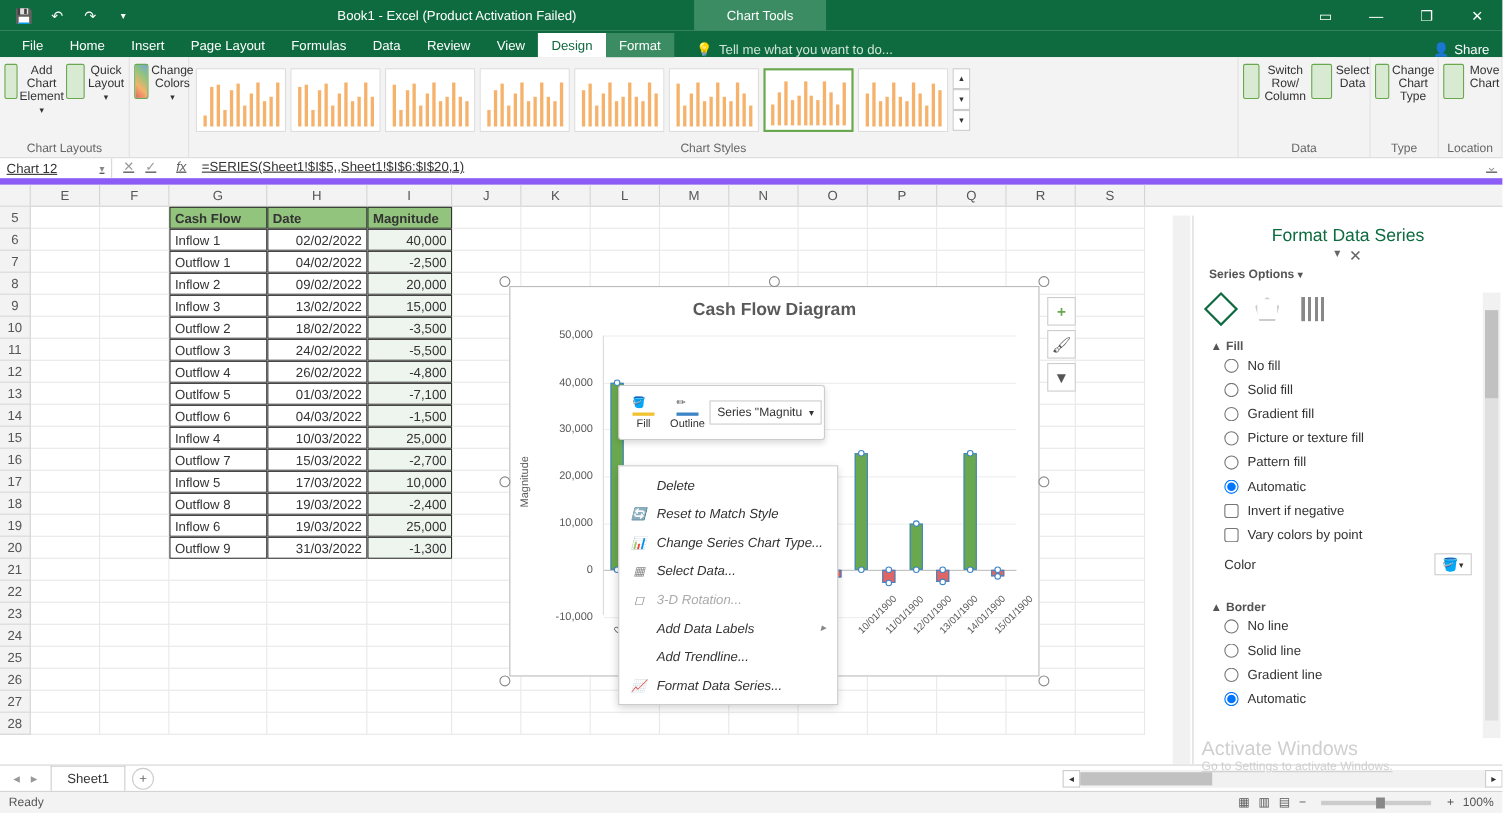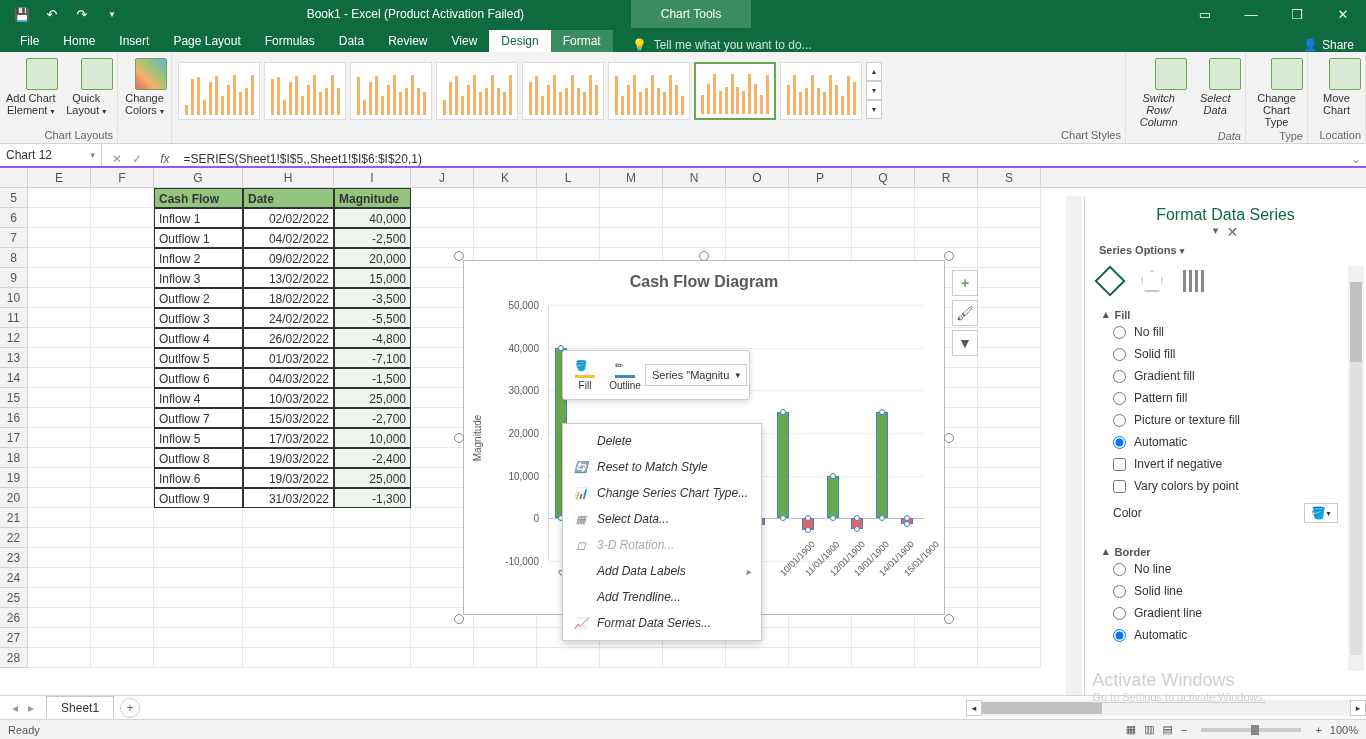--- a/index.html
+++ b/index.html
@@ -21,34 +21,34 @@
 .tabstrip .tab.ctx { background: #3b8c63; }
 .tabstrip .tab.ctx.active { background: #fff; color: #0e6a3f; }
 .tabstrip .tell-me { color: #cfe5d9; margin-left: 20px; display: flex; align-items: center; gap: 6px; font-size: 12px; }
 .tabstrip .tell-me .bulb { font-size: 12px; }
 .tabstrip .share { margin-left: auto; margin-right: 12px; display: flex; align-items: center; gap: 4px; font-size: 12px; }
 
 
 .ribbon { height: 92px; background: #f3f3f3; border-bottom: 1px solid #d4d4d4; display: flex; }
 .ribbon-group { border-right: 1px solid #e1e1e1; display: flex; flex-direction: column; height: 100%; padding: 2px 4px 0; }
 .ribbon-group .group-body { flex: 1; display: flex; align-items: flex-start; gap: 2px; }
-.ribbon-group .group-label { text-align: right; font-size: 11px; color: #666; height: 16px; line-height: 16px; }
-.rb-btn-lg { width: 54px; display: flex; flex-direction: column; align-items: flex-end; padding-top: 4px; gap: 2px; cursor: pointer; }
+.ribbon-group .group-label { text-align: center; font-size: 11px; color: #666; height: 16px; line-height: 16px; }
+.rb-btn-lg { width: 54px; display: flex; flex-direction: row; align-items: flex-start; padding-top: 4px; gap: 2px; cursor: pointer; }
 .rb-btn-lg .rb-icon { width: 32px; height: 32px; background: #d9ead3; border: 1px solid #6aa84f; border-radius: 2px; }
 .rb-btn-lg .rb-label { font-size: 11px; text-align: center; line-height: 12px; }
 .rb-small-caret { font-size: 8px; }
 .chart-styles { display: flex; gap: 4px; align-items: center; padding: 2px; }
 .style-thumb { width: 82px; height: 58px; background: #fff; border: 1px solid #ddd; display: flex; align-items: flex-end; justify-content: space-around; padding: 4px; }
 .style-thumb.active { border: 2px solid #6aa84f; }
 .style-thumb .bar { width: 3px; background: #f6b26b; }
 .style-scroll { width: 16px; display: flex; flex-direction: column; gap: 0; }
 .style-scroll .sbtn { height: 19px; border: 1px solid #ccc; background: #fff; display: flex; align-items: center; justify-content: center; font-size: 8px; }
 
 
-.name-fx-row { height: 24px; display: flex; border-bottom: 2px solid #8b5cf6; align-items: flex-end; background: #fff; }
+.name-fx-row { height: 24px; display: flex; border-bottom: 6px solid #8b5cf6; align-items: flex-start; background: #fff; text-decoration: underline; }
 .name-box { width: 102px; border-right: 1px solid #d4d4d4; padding: 0 6px; display: flex; align-items: center; justify-content: space-between; font-size: 12px; height: 100%; }
 .fx-icons { display: flex; gap: 10px; padding: 0 10px; color: #999; font-size: 12px; }
 .fx-label { font-style: italic; color: #666; padding: 0 8px; }
 .formula-input { flex: 1; padding: 0 6px; font-size: 12px; color: #333; }
 .fx-expand { width: 20px; text-align: center; color: #999; }
 
 
 .grid-zone { position: relative; height: 480px; display: flex; }
 .col-headers { position: absolute; top: 0; left: 0; right: 0; height: 20px; display: flex; background: #f3f3f3; border-bottom: 1px solid #d4d4d4; }
 .corner { width: 28px; border-right: 1px solid #d4d4d4; }
@@ -327,21 +327,21 @@
           </div>
         </div>
       <div class="style-scroll">
         <div class="sbtn">▴</div>
         <div class="sbtn">▾</div>
         <div class="sbtn">▾</div>
       </div>
     </div>
     <div class="group-label">Chart Styles</div>
   </div>
-  <div class="ribbon-group" style="width:120px;font-style:italic;">
+  <div class="ribbon-group" style="width:120px;">
     <div class="group-body">
       <div class="rb-btn-lg" style="width:60px;">
         <div class="rb-icon"></div>
         <div class="rb-label">Switch Row/
 Column</div>
       </div>
       <div class="rb-btn-lg">
         <div class="rb-icon"></div>
         <div class="rb-label">Select
 Data</div>
@@ -1015,25 +1015,25 @@
     <label class="fp-option">
         <input type="radio" name="fill" style="">
         <span>Solid fill</span>
       </label>
     <label class="fp-option">
         <input type="radio" name="fill" style="">
         <span>Gradient fill</span>
       </label>
     <label class="fp-option">
         <input type="radio" name="fill" style="">
-        <span>Pattern fill</span>
+        <span>Picture or texture fill</span>
       </label>
     <label class="fp-option">
         <input type="radio" name="fill" style="">
-        <span>Picture or texture fill</span>
+        <span>Pattern fill</span>
       </label>
     <label class="fp-option">
         <input type="radio" name="fill" checked="" style="">
         <span>Automatic</span>
       </label>
     <label class="fp-option">
         <input type="checkbox" style="">
         <span>Invert if negative</span>
       </label>
     <label class="fp-option">

